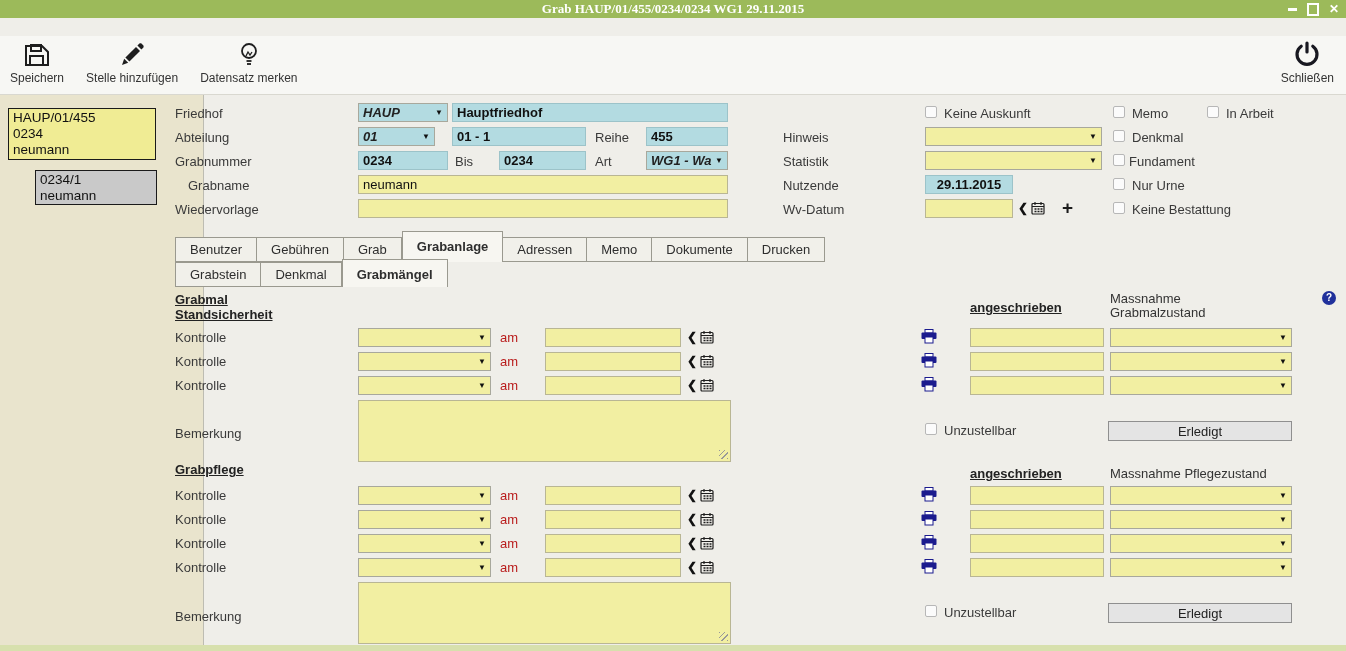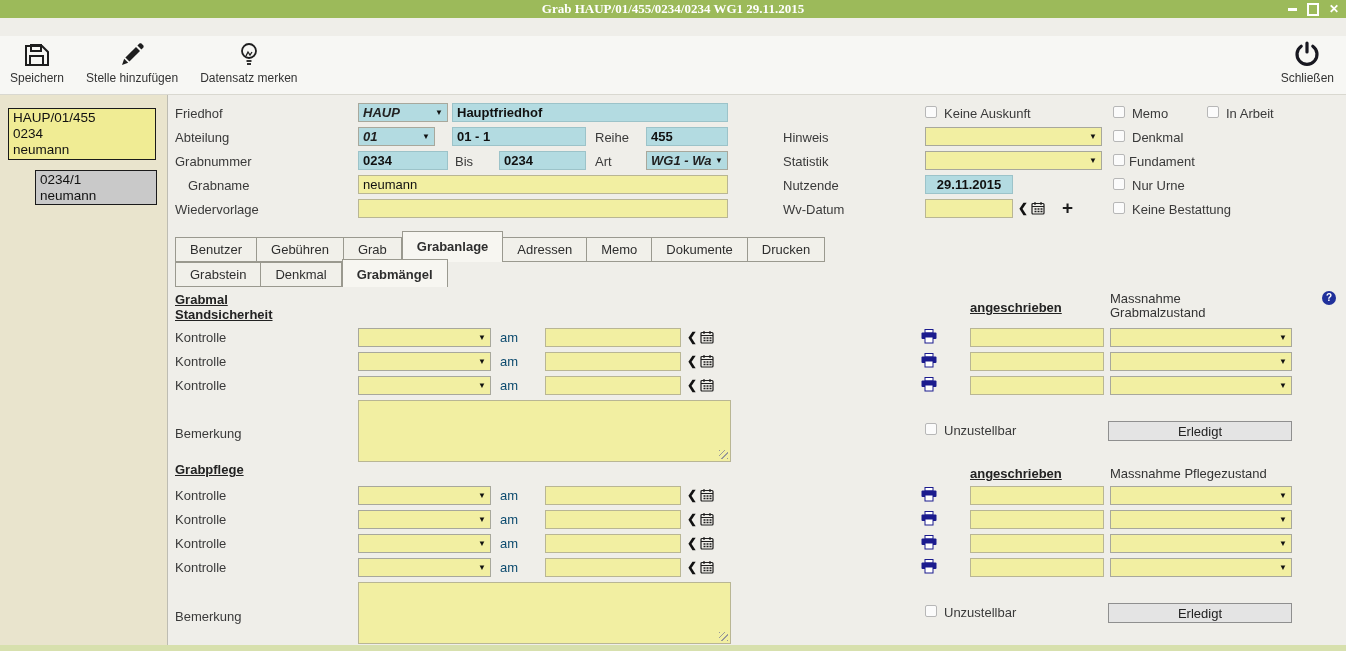--- a/index.html
+++ b/index.html
@@ -26,21 +26,21 @@
   .toolbar { position:absolute; left:0; top:36px; width:1346px; height:59px; background:#f7f7f4;
     border-bottom:1px solid #d9d8d0; }
   .tb-left { position:absolute; left:10px; top:4px; display:flex; gap:22px; }
   .tb-btn { display:flex; flex-direction:column; align-items:center; gap:3px; cursor:default; }
   .tb-btn .ticon { height:28px; display:flex; align-items:flex-end; justify-content:center; }
   .tb-btn .tlabel { font-size:12px; color:#333; }
   .tb-close { position:absolute; right:12px; top:4px; }
 
   
   .main { position:absolute; left:0; top:95px; width:1346px; height:556px; background:#efeee9; }
-  .sidebar { position:absolute; left:0; top:0; width:168px; height:550px; background:#e9e4cd; border-right:1px solid #bdbcb2; }
+  .sidebar { position:absolute; left:0; top:0; width:204px; height:550px; background:#e9e4cd; border-right:1px solid #bdbcb2; }
   .card { position:absolute; border:1px solid #1a1a1a; padding:1px 4px; line-height:16px; font-size:13.5px; color:#111; }
   .card-grave { left:8px; top:13px; width:148px; height:52px; background:#f0ec94; }
   .card-stelle { left:35px; top:75px; width:122px; height:35px; background:#c9c9c9; }
 
   .lbl { position:absolute; height:19px; line-height:19px; color:#3a3a3a; white-space:nowrap; }
   .fld { position:absolute; height:19px; line-height:17px; border:1px solid #a8a89c; padding:0 4px; font-size:13px;
     font-family:"Liberation Sans", sans-serif; color:#111; }
   input.fld { outline:none; }
   .cyan { background:#b3dbe1; border-color:#9cc3c9;font-weight:bold; }
   .yellow { background:#f2efa2; border-color:#b9b694; }
@@ -63,21 +63,21 @@
   .tabs.secondary .tab.active { height:28px; }
 
   .sec-title { position:absolute; font-weight:bold; text-decoration:underline; color:#222; line-height:15px; }
   .col-hdr { position:absolute; color:#333; line-height:14px; }
   .col-hdr.bold { font-weight:bold; text-decoration:underline; color:#222; }
 
   .krow { position:absolute; left:0; width:1178px; height:19px; }
   .krow > * { position:absolute; top:0; }
   .k-label { left:175px; height:19px; line-height:19px; color:#3a3a3a; }
   .k-art { left:358px; width:133px; }
-  .k-am { left:500px; height:19px; line-height:19px; color:#0c4a6e; }
+  .k-am { left:500px; height:19px; line-height:19px; color:#b91c1c; }
   .k-date { left:545px; width:136px; }
   .k-chev { left:687px; }
   .k-cal { left:700px; top:2px; }
   .k-print { left:921px; top:1px; }
   .k-ang { left:970px; width:134px; }
   .k-mass { left:1110px; width:182px; }
 
   textarea.ta { position:absolute; left:358px; width:373px; background:#f2efa2; border:1px solid #b9b694;
     font-family:"Liberation Sans", sans-serif; font-size:13px; padding:2px 4px; resize:none; outline:none;
     background-image: repeating-linear-gradient(-45deg, #999 0 1px, transparent 1px 4px);

